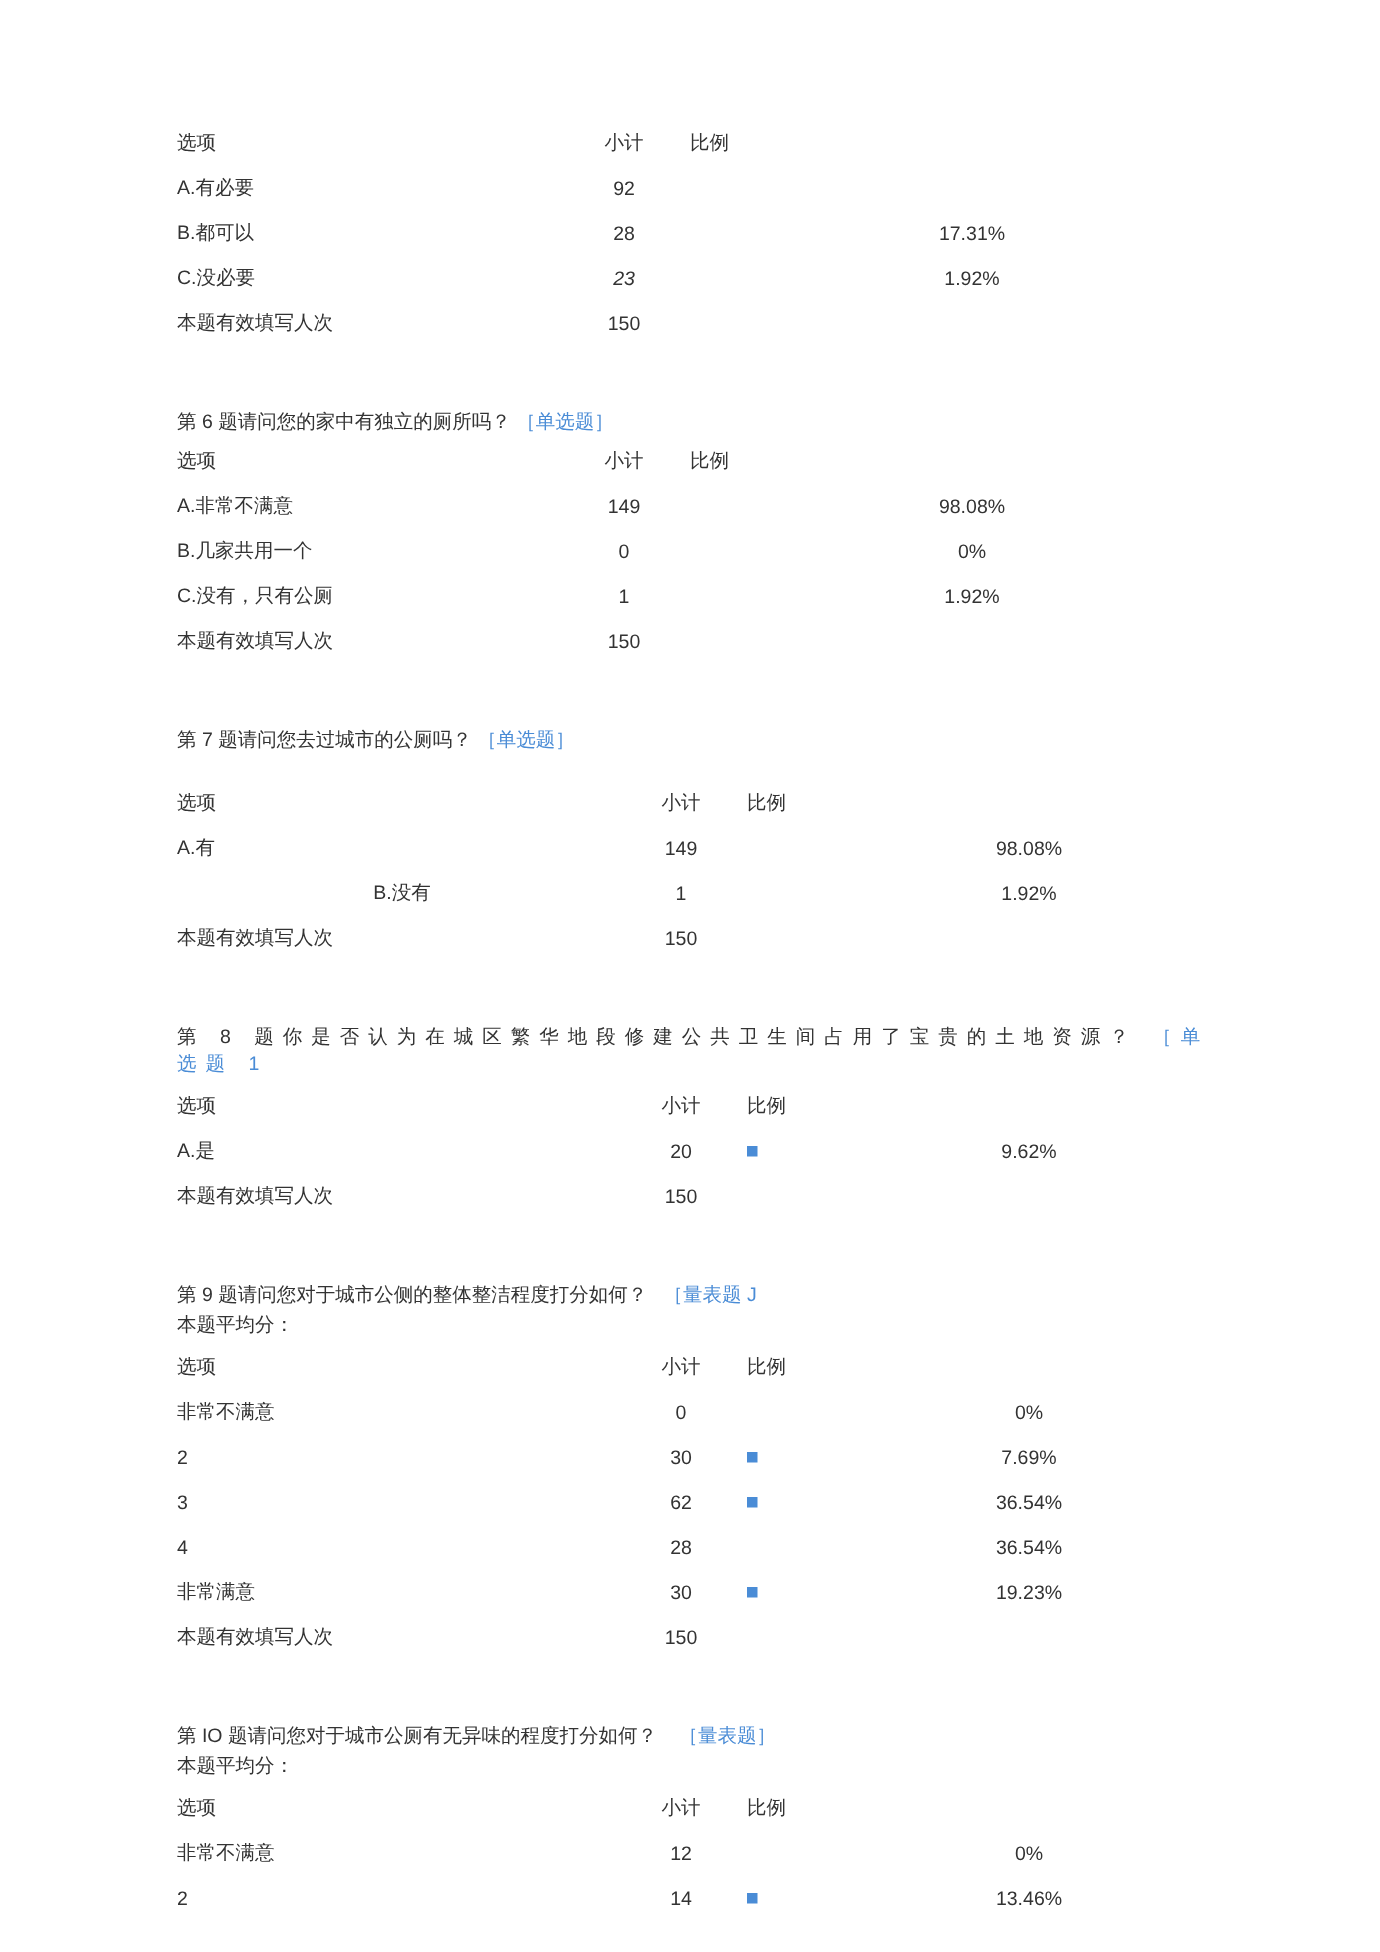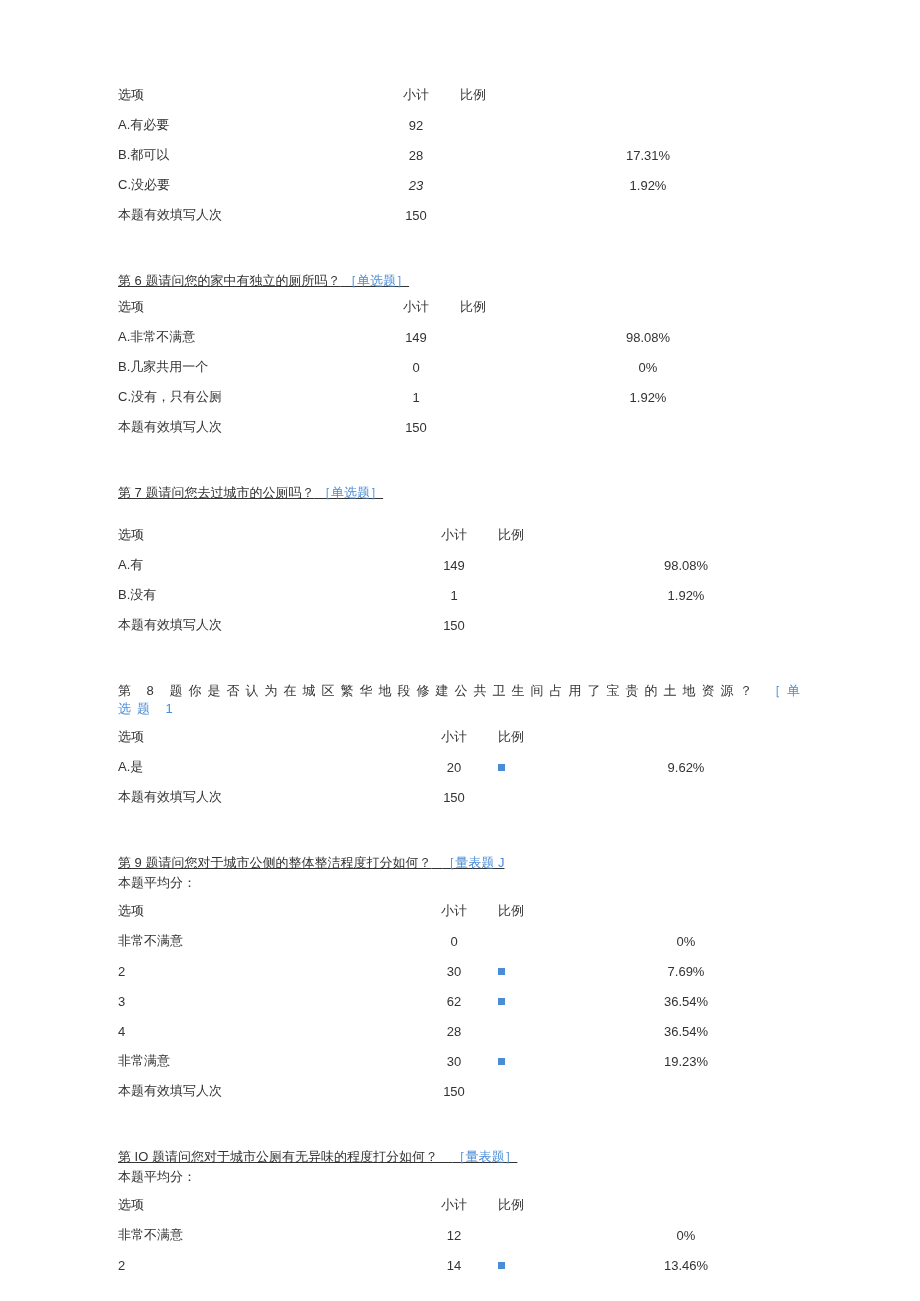--- a/index.html
+++ b/index.html
@@ -1,17 +1,17 @@
 <!DOCTYPE html>
 <html><head>
   <meta charset="utf-8">
   <style>
     body { font-family: Arial, "Microsoft YaHei", sans-serif; font-size: 13px; color: #333; background: #fff; margin: 0; padding: 80px 110px 60px 118px; width: 920px; box-sizing: border-box; }
     .block { margin-bottom: 42px; }
-    .title { margin-bottom: 2px; text-decoration: underline; }
+    .title { margin-bottom: 2px; }
     .tag { color: #4a8cd6; }
     .sub { margin-bottom: 4px; }
     .row { display: flex; align-items: center; height: 30px; }
     .c-label { width: 262px; }
     .c-count { width: 72px; text-align: center; }
     .c-bar { width: 148px; display: flex; align-items: center; padding-left: 8px; }
     .c-pct { width: 80px; text-align: center; }
     .sq { width: 7px; height: 7px; background: #4a8cd6; display: inline-block; }
     .barline { display: inline-block; height: 1px; background: #888; margin-left: 2px; }
     .ital { font-style: italic; }
@@ -101,21 +101,21 @@
     <div class="c-bar">比例</div>
     <div class="c-pct"></div>
   </div>
   <div class="row">
     <div class="c-label" style="width:300px;">A.有</div>
     <div class="c-count">149</div>
     <div class="c-bar"></div>
     <div class="c-pct">98.08%</div>
   </div>
   <div class="row">
-    <div class="c-label" style="width:300px;">B.没有</div>
+    <div class="c-label" style="width:300px;text-align:center;">B.没有</div>
     <div class="c-count">1</div>
     <div class="c-bar"></div>
     <div class="c-pct">1.92%</div>
   </div>
   <div class="row">
     <div class="c-label" style="width:300px;">本题有效填写人次</div>
     <div class="c-count">150</div>
     <div class="c-bar"></div>
     <div class="c-pct"></div>
   </div>

